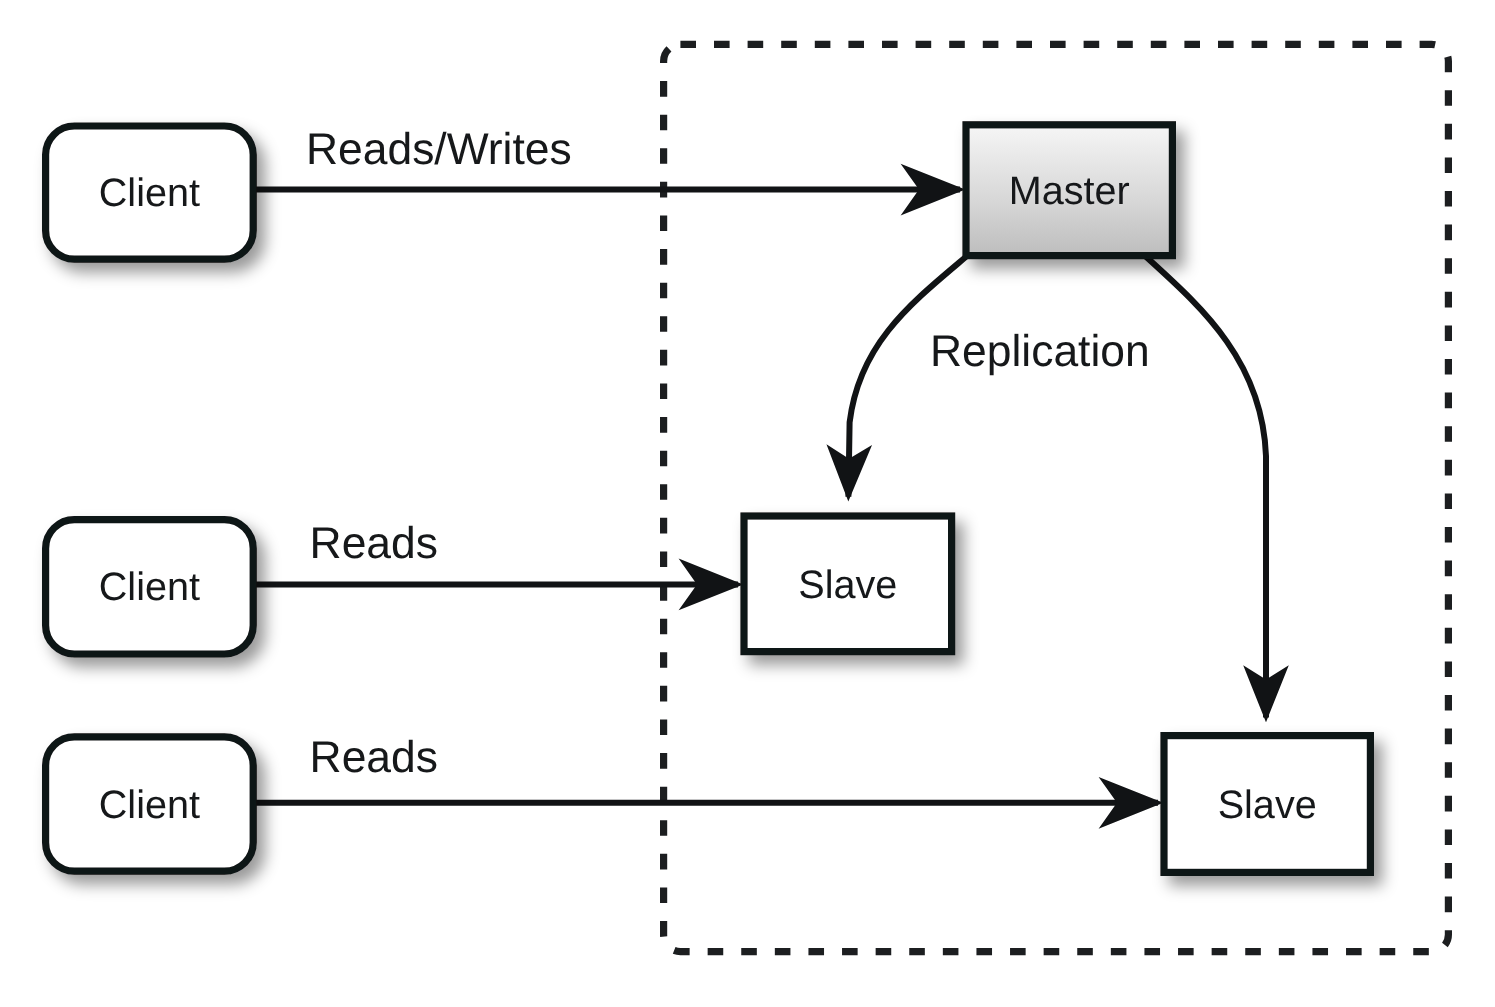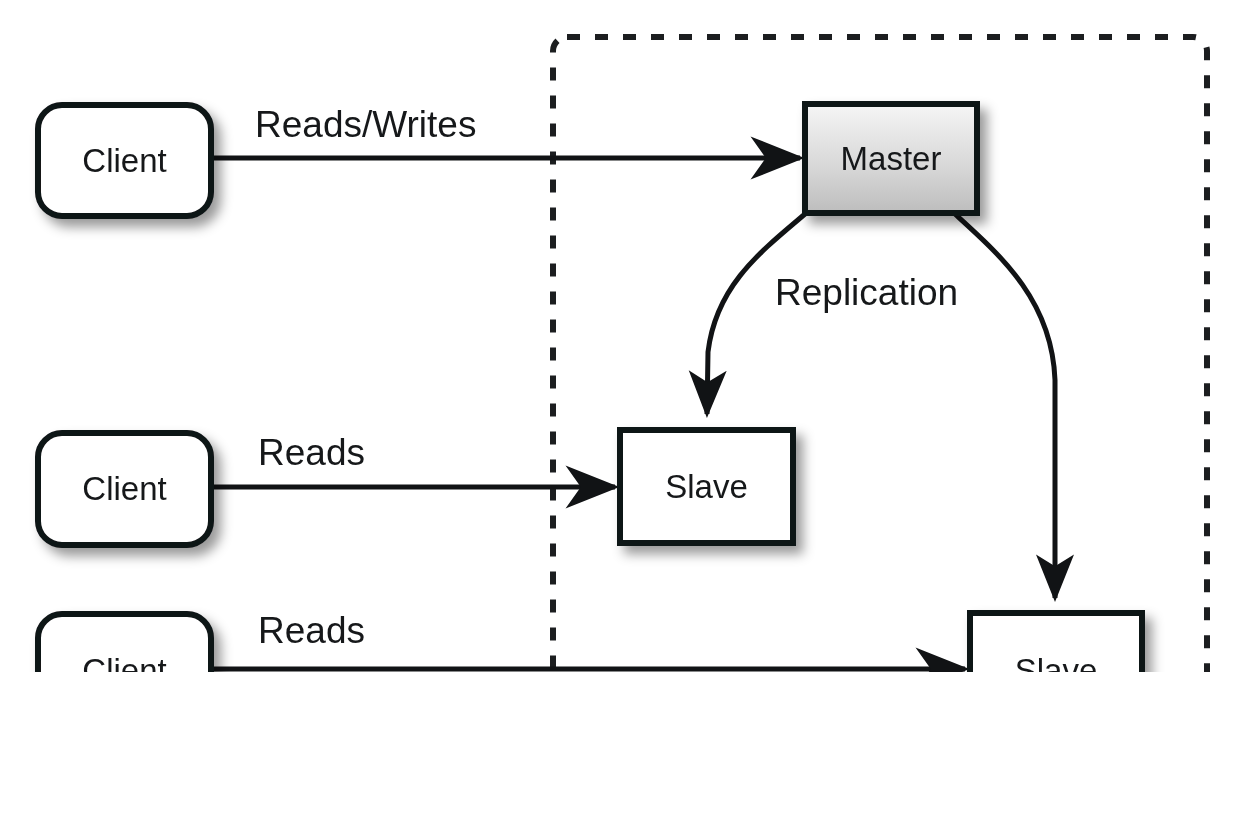--- a/index.html
+++ b/index.html
@@ -6,21 +6,21 @@
     margin: 0;
     padding: 0;
     background: #ffffff;
   }
   body {
     font-family: "Liberation Sans", sans-serif;
   }
   #canvas {
     position: relative;
     width: 1246px;
-    height: 672px;
+    height: 839px;
     background: #ffffff;
     overflow: hidden;
   }
   #diagram-svg {
     position: absolute;
     left: 0;
     top: 0;
     width: 1246px;
     height: 839px;
   }

